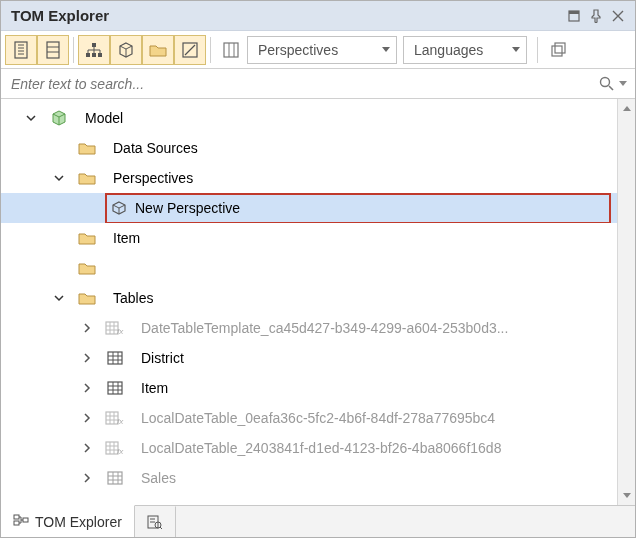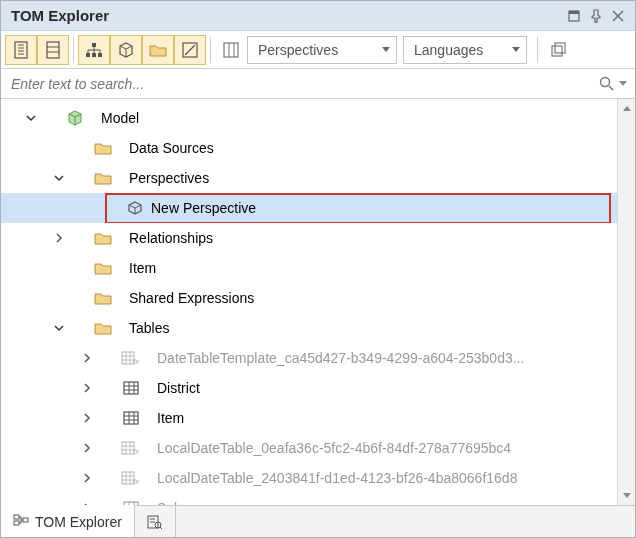--- a/index.html
+++ b/index.html
@@ -123,21 +123,20 @@
     gap: 10px;
   }
   .tree-row .indent { display: inline-block; }
   .tree-row .chev {
     width: 16px; display: flex; justify-content: center; color: #555;
   }
   .tree-row .chev.empty { visibility: hidden; }
   .tree-row .icon {
     width: 20px; height: 20px; display: flex; align-items: center; justify-content: center;
     margin-right: 6px;
-    margin-left: 16px;
   }
   .tree-row .label {
     overflow: hidden;
     text-overflow: ellipsis;
   }
   .tree-row.dimmed .label { color: #9a9a9a; }
   .tree-row.dimmed .icon { opacity: 0.55; }
   .tree-row.selected {
     background: #cfe1f7;
   }
@@ -337,51 +336,36 @@
             <svg width="18" height="18">
               <path d="M9 3l6 3v6l-6 3-6-3V6z" fill="none" stroke="#555" stroke-width="1.2"></path>
               <path d="M3 6l6 3 6-3M9 9v6" stroke="#555" fill="none"></path>
             </svg>
           </span>
           <span class="label">New Perspective</span>
         </span>
       </div>
       <div class="tree-row">
         <span class="indent" style="width: 40px;"></span>
-        <span class="chev">
-          <svg width="10" height="10">
-            <path d="M3 1l4 4-4 4" fill="none" stroke="#555" stroke-width="1.5"></path>
-          </svg>
-        </span>
+        <span class="chev empty"></span>
         <span class="icon">
           <svg width="18" height="14">
             <path d="M1 3h6l2 2h8v8H1z" fill="#f3d48a" stroke="#b89243" stroke-width="1"></path>
           </svg>
         </span>
-        <span class="label">Relationships</span>
+        <span class="label">Item</span>
       </div>
       <div class="tree-row">
         <span class="indent" style="width: 40px;"></span>
         <span class="chev empty"></span>
         <span class="icon">
           <svg width="18" height="14">
             <path d="M1 3h6l2 2h8v8H1z" fill="#f3d48a" stroke="#b89243" stroke-width="1"></path>
           </svg>
         </span>
-        <span class="label">Item</span>
-      </div>
-      <div class="tree-row">
-        <span class="indent" style="width: 40px;"></span>
-        <span class="chev empty"></span>
-        <span class="icon">
-          <svg width="18" height="14">
-            <path d="M1 3h6l2 2h8v8H1z" fill="#f3d48a" stroke="#b89243" stroke-width="1"></path>
-          </svg>
-        </span>
-        <span class="label">Shared Expressions</span>
       </div>
       <div class="tree-row">
         <span class="indent" style="width: 40px;"></span>
         <span class="chev">
           <svg width="10" height="10">
             <path d="M1 3l4 4 4-4" fill="none" stroke="#333" stroke-width="1.5"></path>
           </svg>
         </span>
         <span class="icon">
           <svg width="18" height="14">

